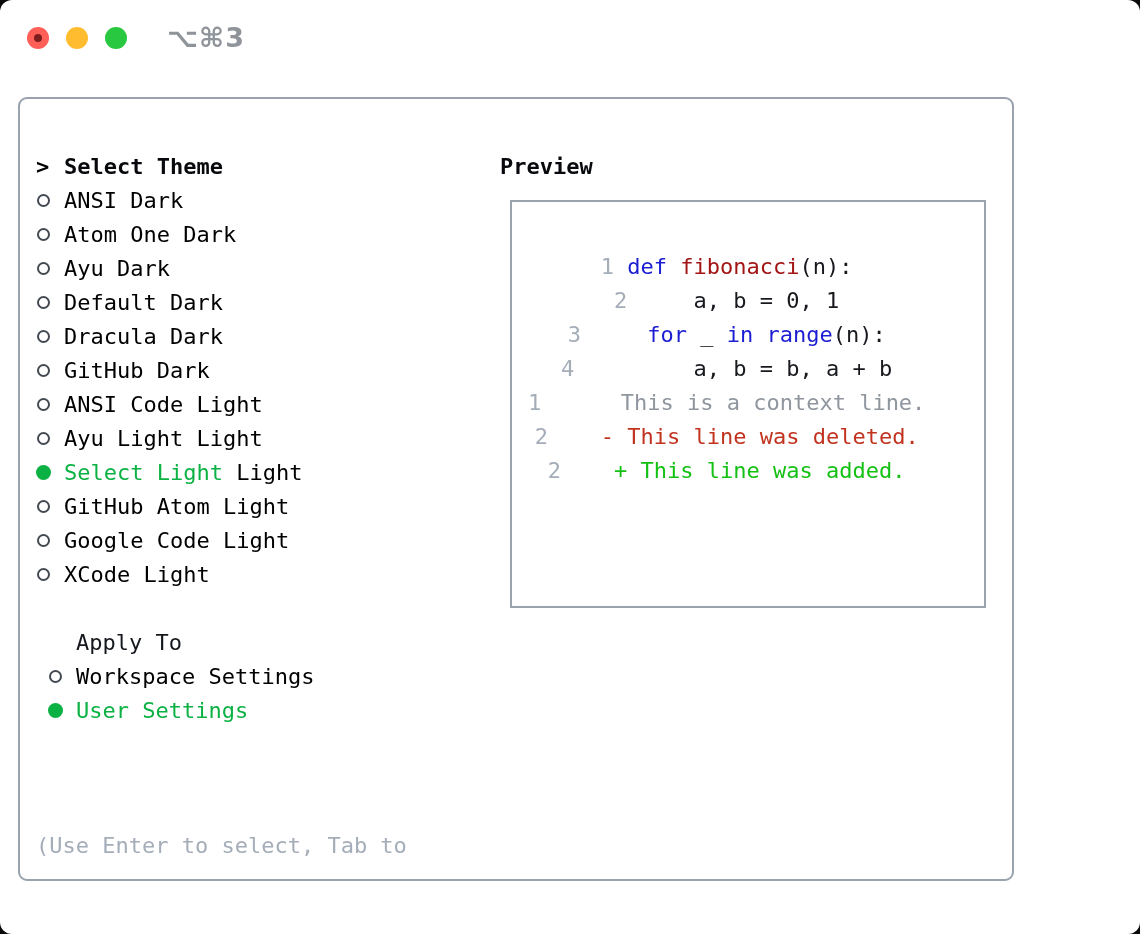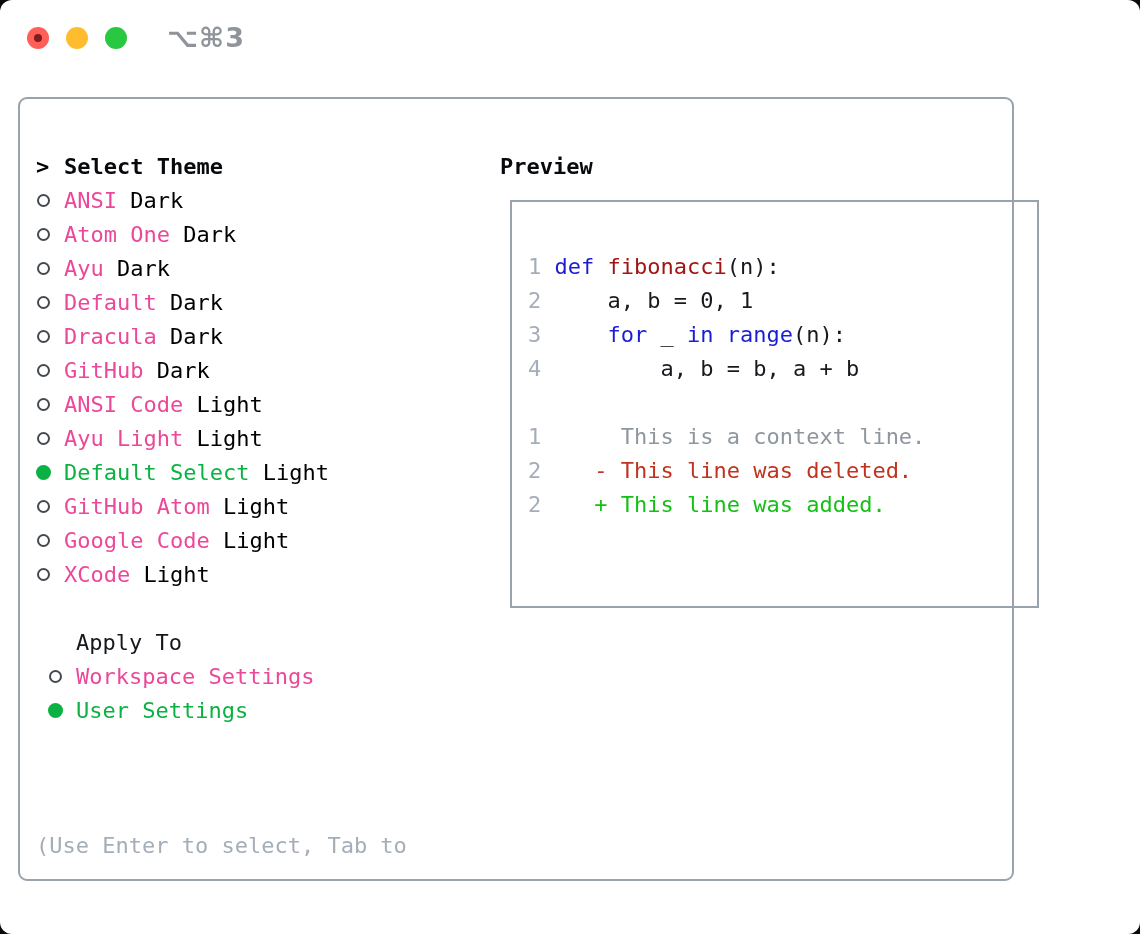--- a/index.html
+++ b/index.html
@@ -26,38 +26,38 @@
     border:2px solid #99a2ad;border-radius:9px;box-sizing:border-box;
   }
   
   .list{position:absolute;left:16px;top:50px;}
   .apply{position:absolute;left:28px;top:526px;}
   .row{height:34px;display:flex;align-items:center;font-size:22px;}
   .marker{width:28px;display:flex;align-items:center;flex:none;}
   .gt{font-weight:bold;color:#000000;}
   .radio{width:13px;height:13px;border:2px solid #444a52;border-radius:50%;box-sizing:border-box;margin-left:1px;}
   .radio.on{width:15px;height:15px;border:none;background:#0bb243;margin-left:0;}
-  .name{color:#ec4899;white-space:pre;}
+  .name{color:#000000;white-space:pre;}
   .variant{color:#000000;white-space:pre;}
   .selected .name{color:#0bb243;}
   .header-row .name{font-weight:bold;color:#07090d;}
   .header-plain{font-weight:normal !important;color:#14171c !important;}
   .hint{position:absolute;left:16px;top:662px;font-size:22px;line-height:34px;color:#a4adb8;white-space:pre;}
   
   .preview-header{
     position:absolute;left:480px;top:50px;height:34px;display:flex;align-items:center;
     font-size:22px;font-weight:bold;color:#07090d;
   }
   .preview-box{
-    position:absolute;left:490px;top:101px;width:529px;height:408px;
-    border:2px solid #99a2ad;box-sizing:border-box;
+    position:absolute;left:490px;top:101px;width:476px;height:408px;
+    border:2px solid #99a2ad;box-sizing:border-box;text-align:center;
   }
   .code{position:absolute;left:16px;top:48px;}
   .codeline{white-space:pre;font-size:22px;line-height:34px;height:34px;}
-  .diff{margin-top:34px;}
+  .diff{}
   .lineno{color:#a4adb8;}
   .kw{color:#1b1dd2;}
   .fn{color:#a31515;}
   .pl{color:#17191e;}
   .ctx{color:#8f969e;}
   .del{color:#c1331f;}
   .add{color:#15c015;}
 </style>
 </head>
 <body>
@@ -134,21 +134,21 @@
             <span class="marker">
               <span class="radio"></span>
             </span>
             <span class="name">Ayu Light</span>
             <span class="variant"> Light</span>
           </div>
           <div class="row selected">
             <span class="marker">
               <span class="radio on"></span>
             </span>
-            <span class="name">Default Select</span>
+            <span class="name">Select Light</span>
             <span class="variant"> Light</span>
           </div>
           <div class="row">
             <span class="marker">
               <span class="radio"></span>
             </span>
             <span class="name">GitHub Atom</span>
             <span class="variant"> Light</span>
           </div>
           <div class="row">

